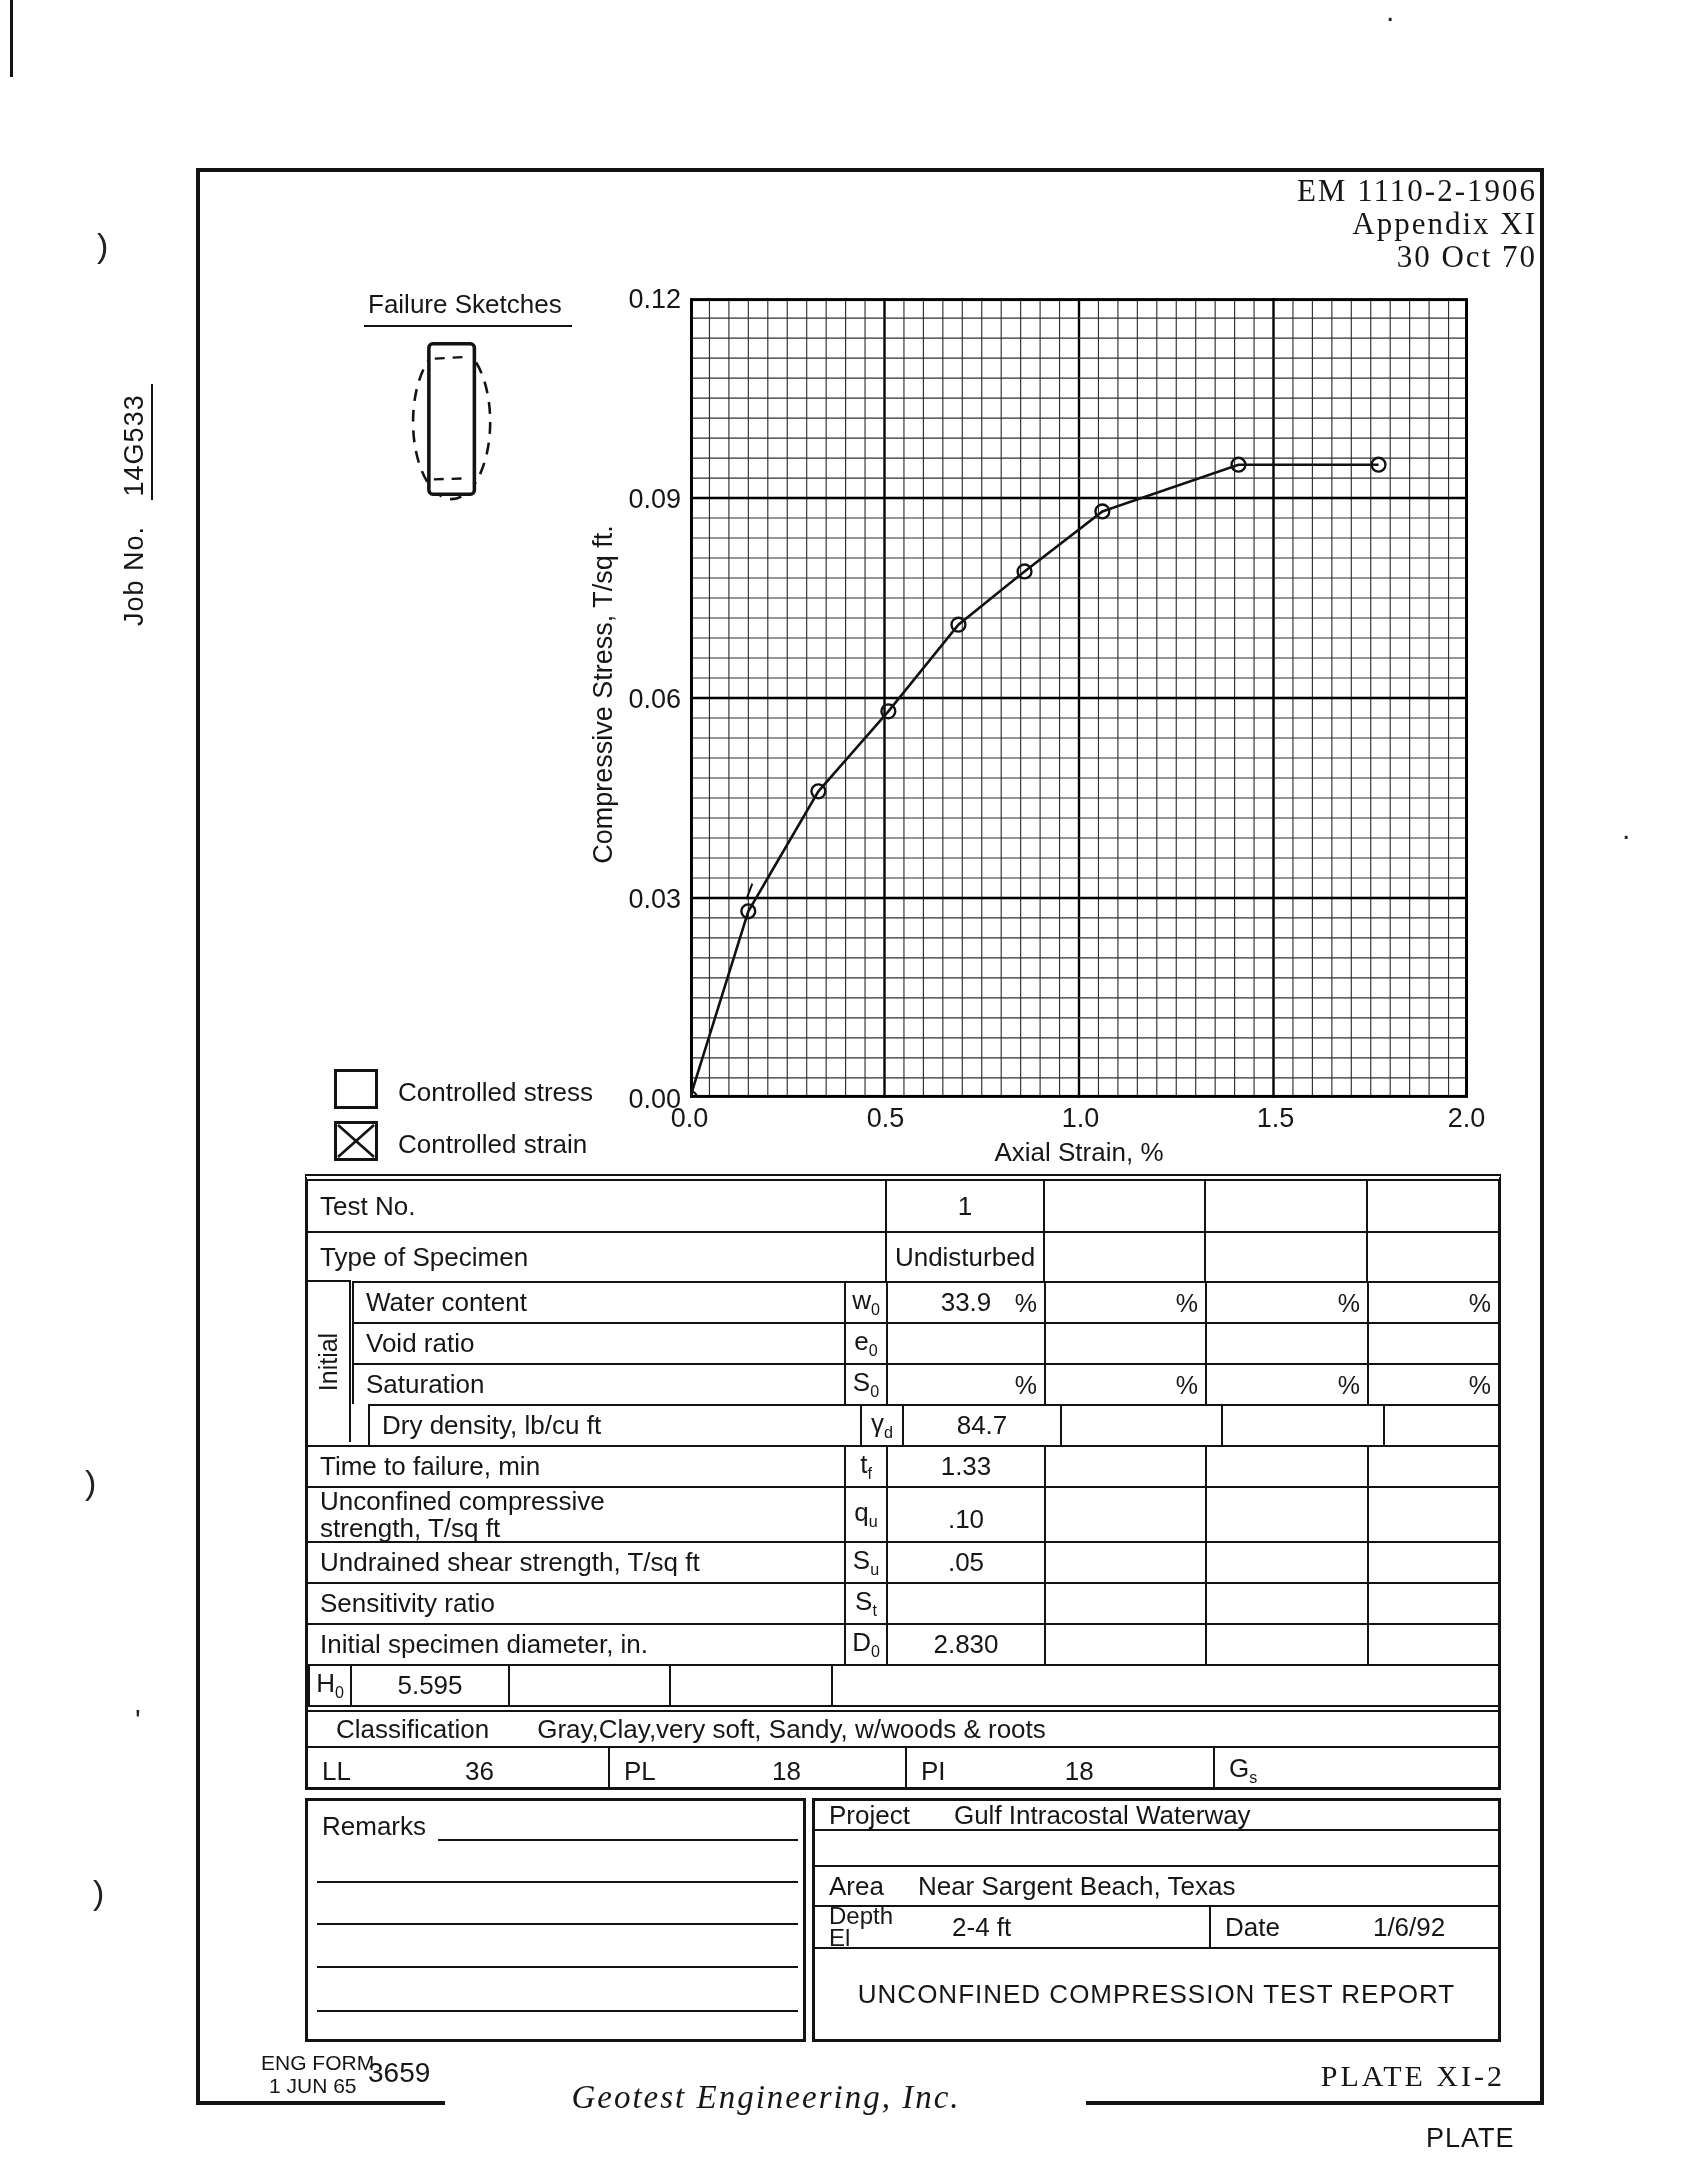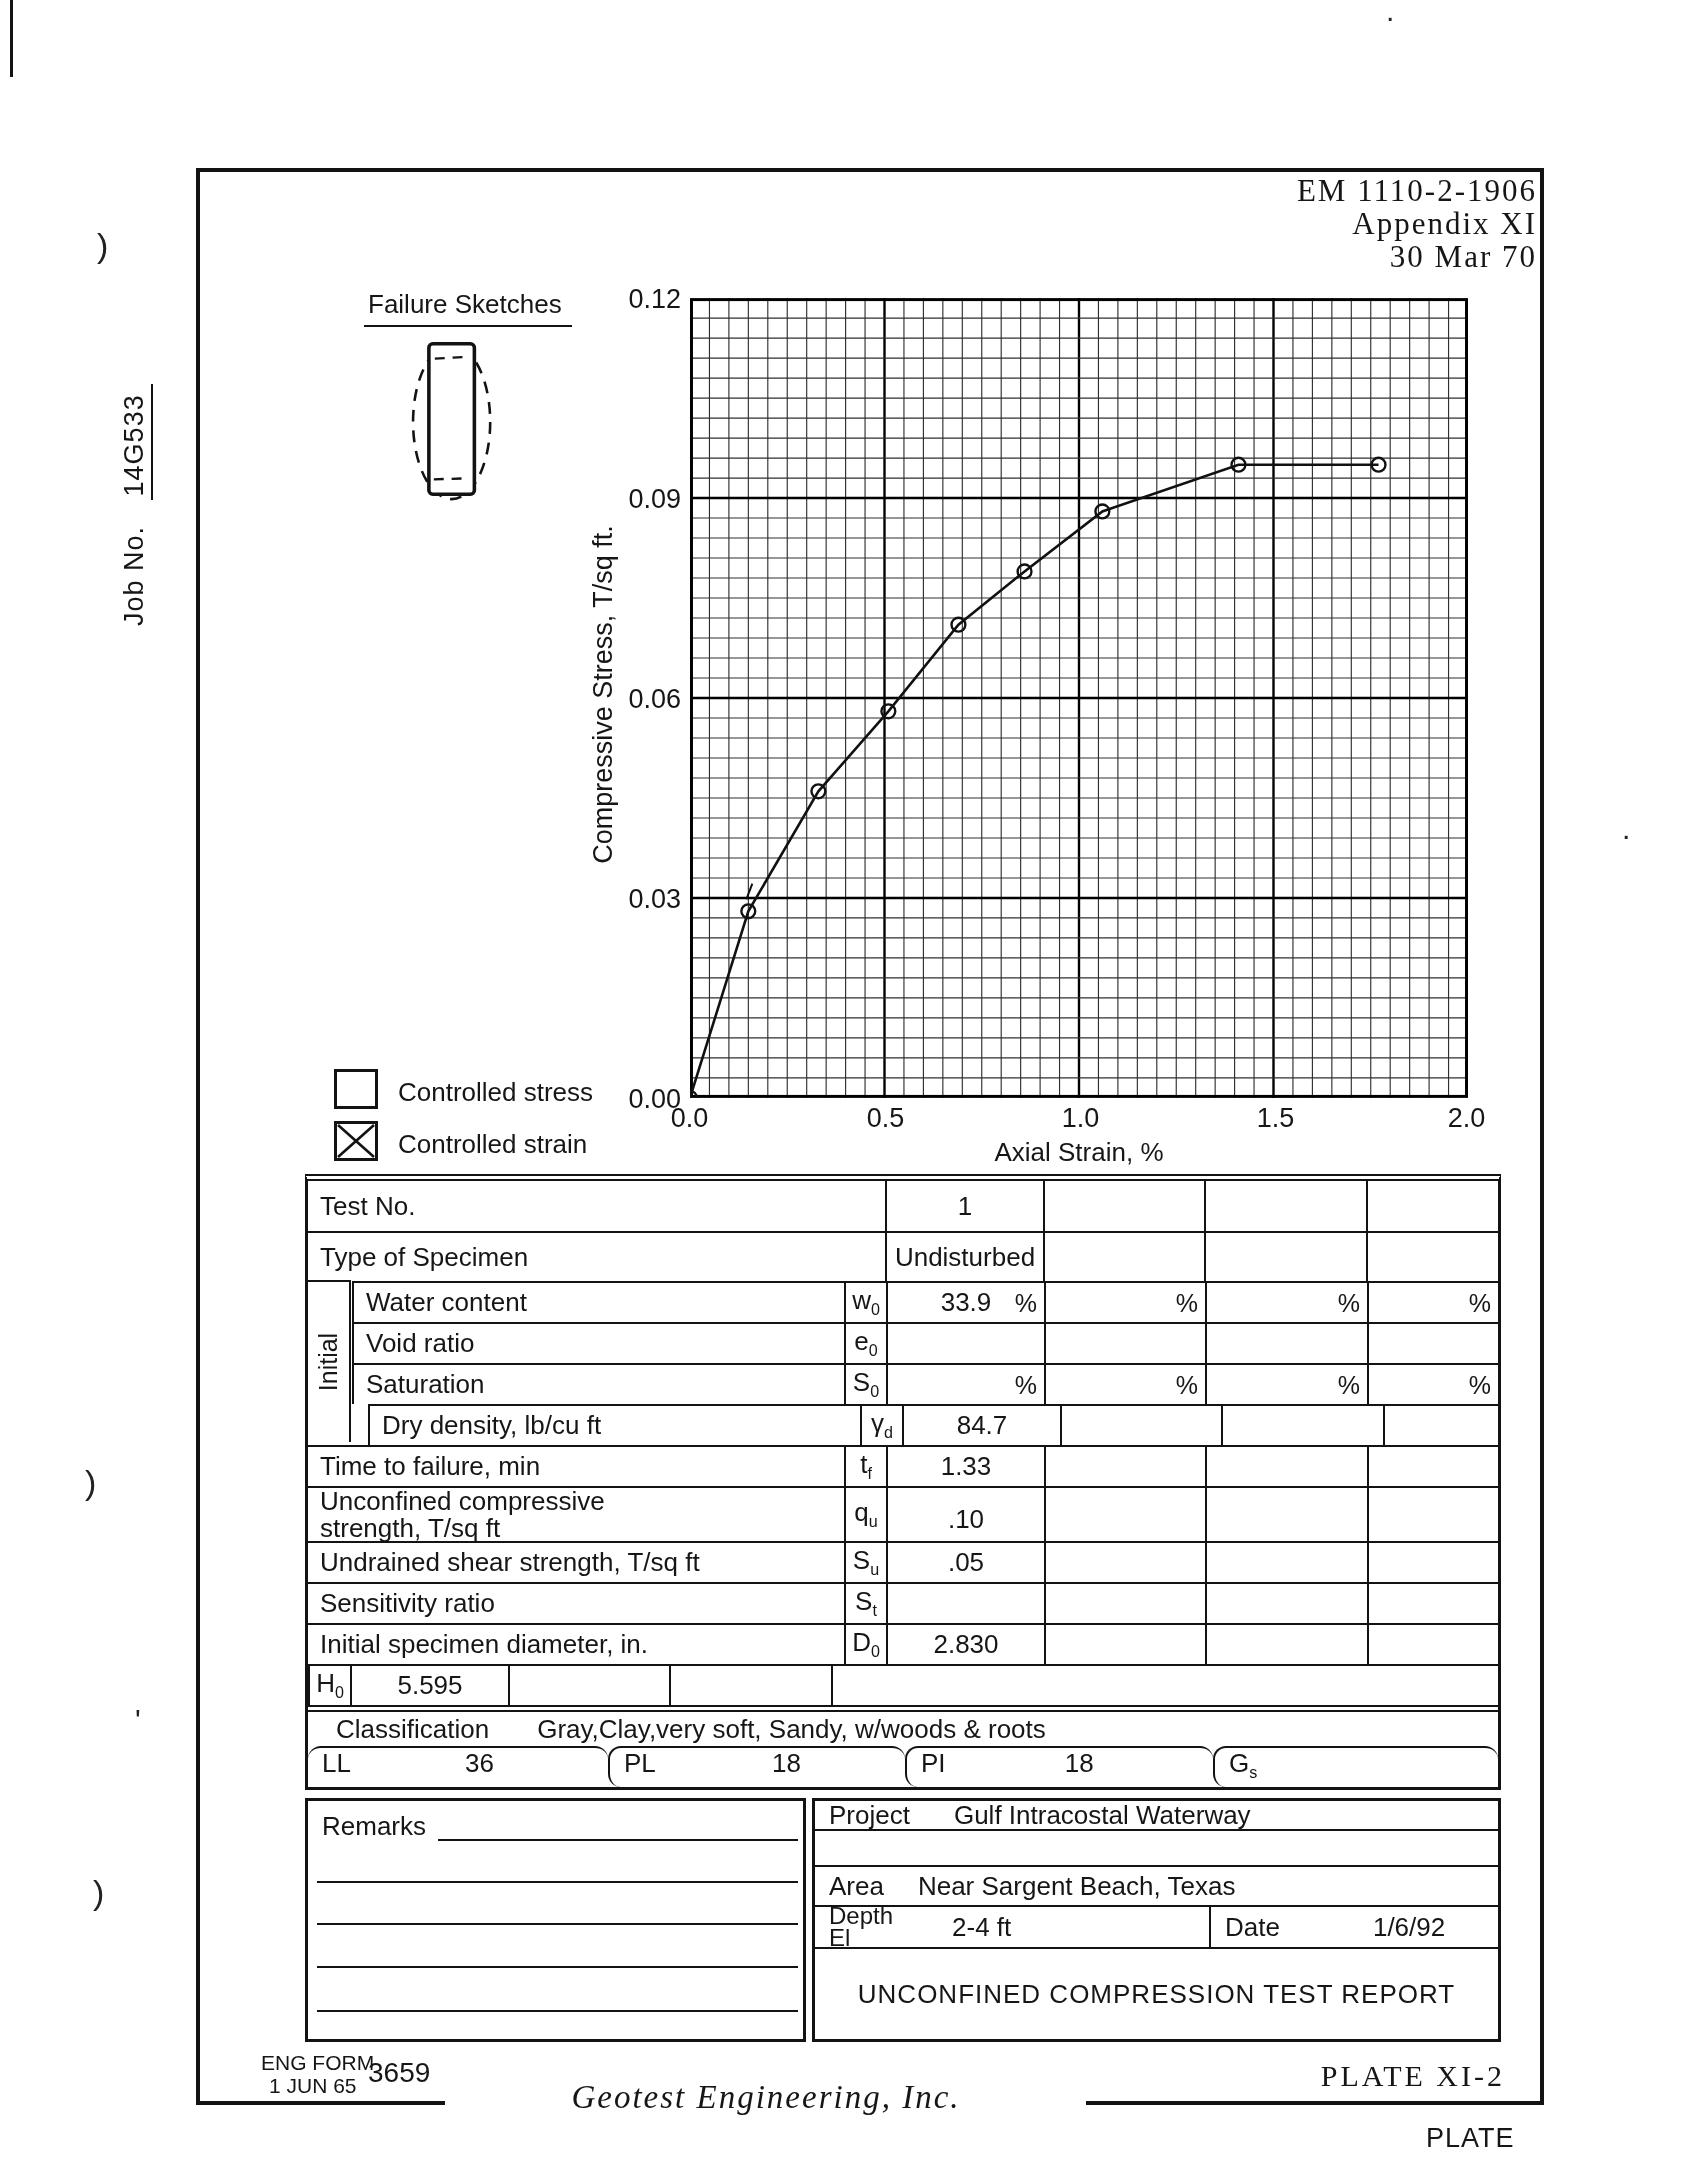--- a/index.html
+++ b/index.html
@@ -22,21 +22,21 @@
   .lw{width:577px;}       
   .lab{width:536px;}      
   .lab2{width:492px;}     
   .sym{width:42px;justify-content:center;padding-left:0;}
   .v1{width:158px;} .v2{width:161px;} .v3{width:162px;} .v4{flex:1;}
   .h50{height:50px;} .h41{height:41px;} .h56{height:55px;}
   .dblt > .td{border-top:7px double #131313;padding-left:28px;}
   .unit{position:absolute;right:7px;top:50%;transform:translateY(-50%);font-size:25px;}
   sub{font-size:0.62em;}
   .atl{width:300px;} .atm{width:297px;} .atp{width:308px;} .atg{flex:1;}
-  .atcell{display:flex;align-items:flex-start;border-radius:13px;}
+  .atcell{display:flex;align-items:flex-end;}
   .atcell .alab{padding-left:14px;} .atcell .aval{flex:1;text-align:center;}
   
   .rbox{position:absolute;left:305px;top:1798px;width:501px;height:244px;border:3px solid #131313;box-sizing:border-box;}
   .pbox{position:absolute;left:812px;top:1798px;width:689px;height:244px;border:3px solid #131313;box-sizing:border-box;
         display:flex;flex-direction:column;}
   .prow{position:relative;display:flex;align-items:center;font-size:26px;border-bottom:2px solid #131313;box-sizing:border-box;}
   .speck{position:absolute;color:#222;}
   .chk{position:absolute;width:44px;height:40px;border:3px solid #131313;box-sizing:border-box;}
 </style>
 </head>
@@ -59,21 +59,21 @@
 
   <div class="line" style="left:196px;top:168px;width:1348px;height:4px;"></div>
   <div class="line" style="left:196px;top:168px;width:4px;height:1936px;"></div>
   <div class="line" style="left:1540px;top:168px;width:4px;height:1936px;"></div>
   <div class="line" style="left:196px;top:2101px;width:249px;height:4px;"></div>
   <div class="line" style="left:1085px;top:2101px;width:459px;height:4px;"></div>
 
   <div class="abs serif" style="right:150px;top:174px;text-align:right;font-size:31px;line-height:33px;letter-spacing:2px;">
     <div>EM 1110-2-1906</div>
     <div>Appendix XI</div>
-    <div>30 Mar 70</div>
+    <div>30 Oct 70</div>
   </div>
 
   <div class="abs cad" style="left:364px;top:289px;font-size:26px;border-bottom:2px solid #131313;padding:0 10px 5px 4px;">Failure Sketches</div>
   <svg class="abs" style="left:404px;top:329px;" width="119" height="180" viewBox="0 0 120 182">
     <ellipse cx="48" cy="94" rx="39" ry="78" fill="none" stroke="#131313" stroke-width="2.6" stroke-dasharray="12 9"></ellipse>
     <rect x="25" y="15" width="46" height="152" rx="4" fill="#ffffff" stroke="#131313" stroke-width="3.6"></rect>
     <line x1="31" y1="30" x2="66" y2="28" stroke="#131313" stroke-width="2.4" stroke-dasharray="10 8"></line>
     <line x1="30" y1="152" x2="66" y2="151" stroke="#131313" stroke-width="2.4" stroke-dasharray="10 8"></line>
   </svg>
 

